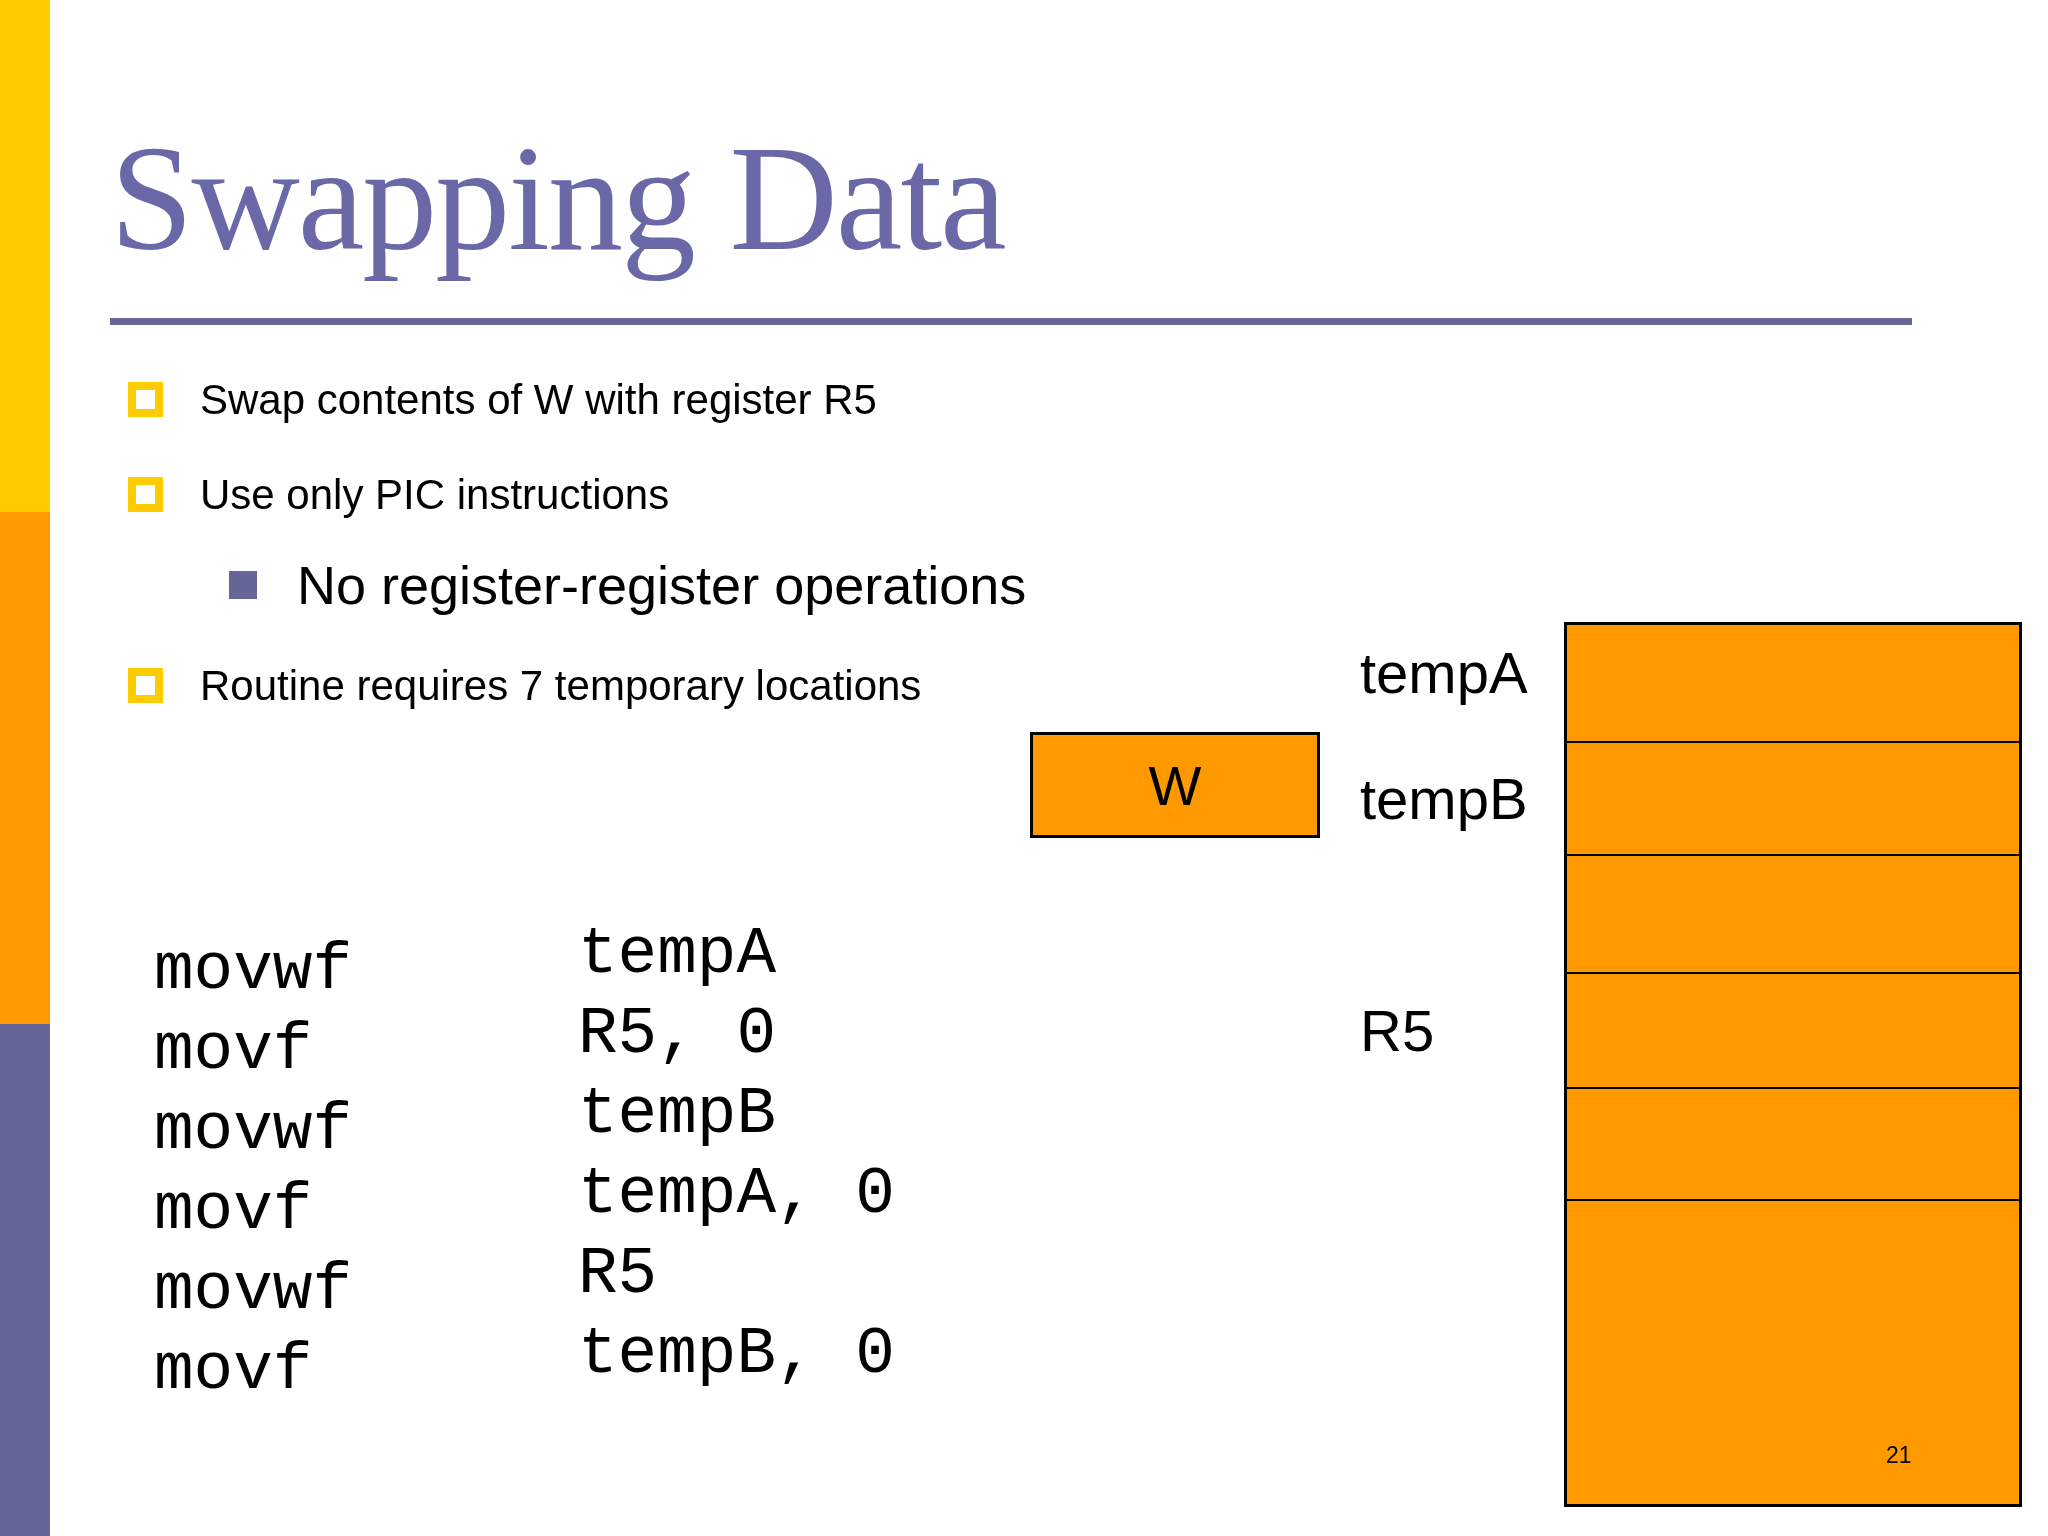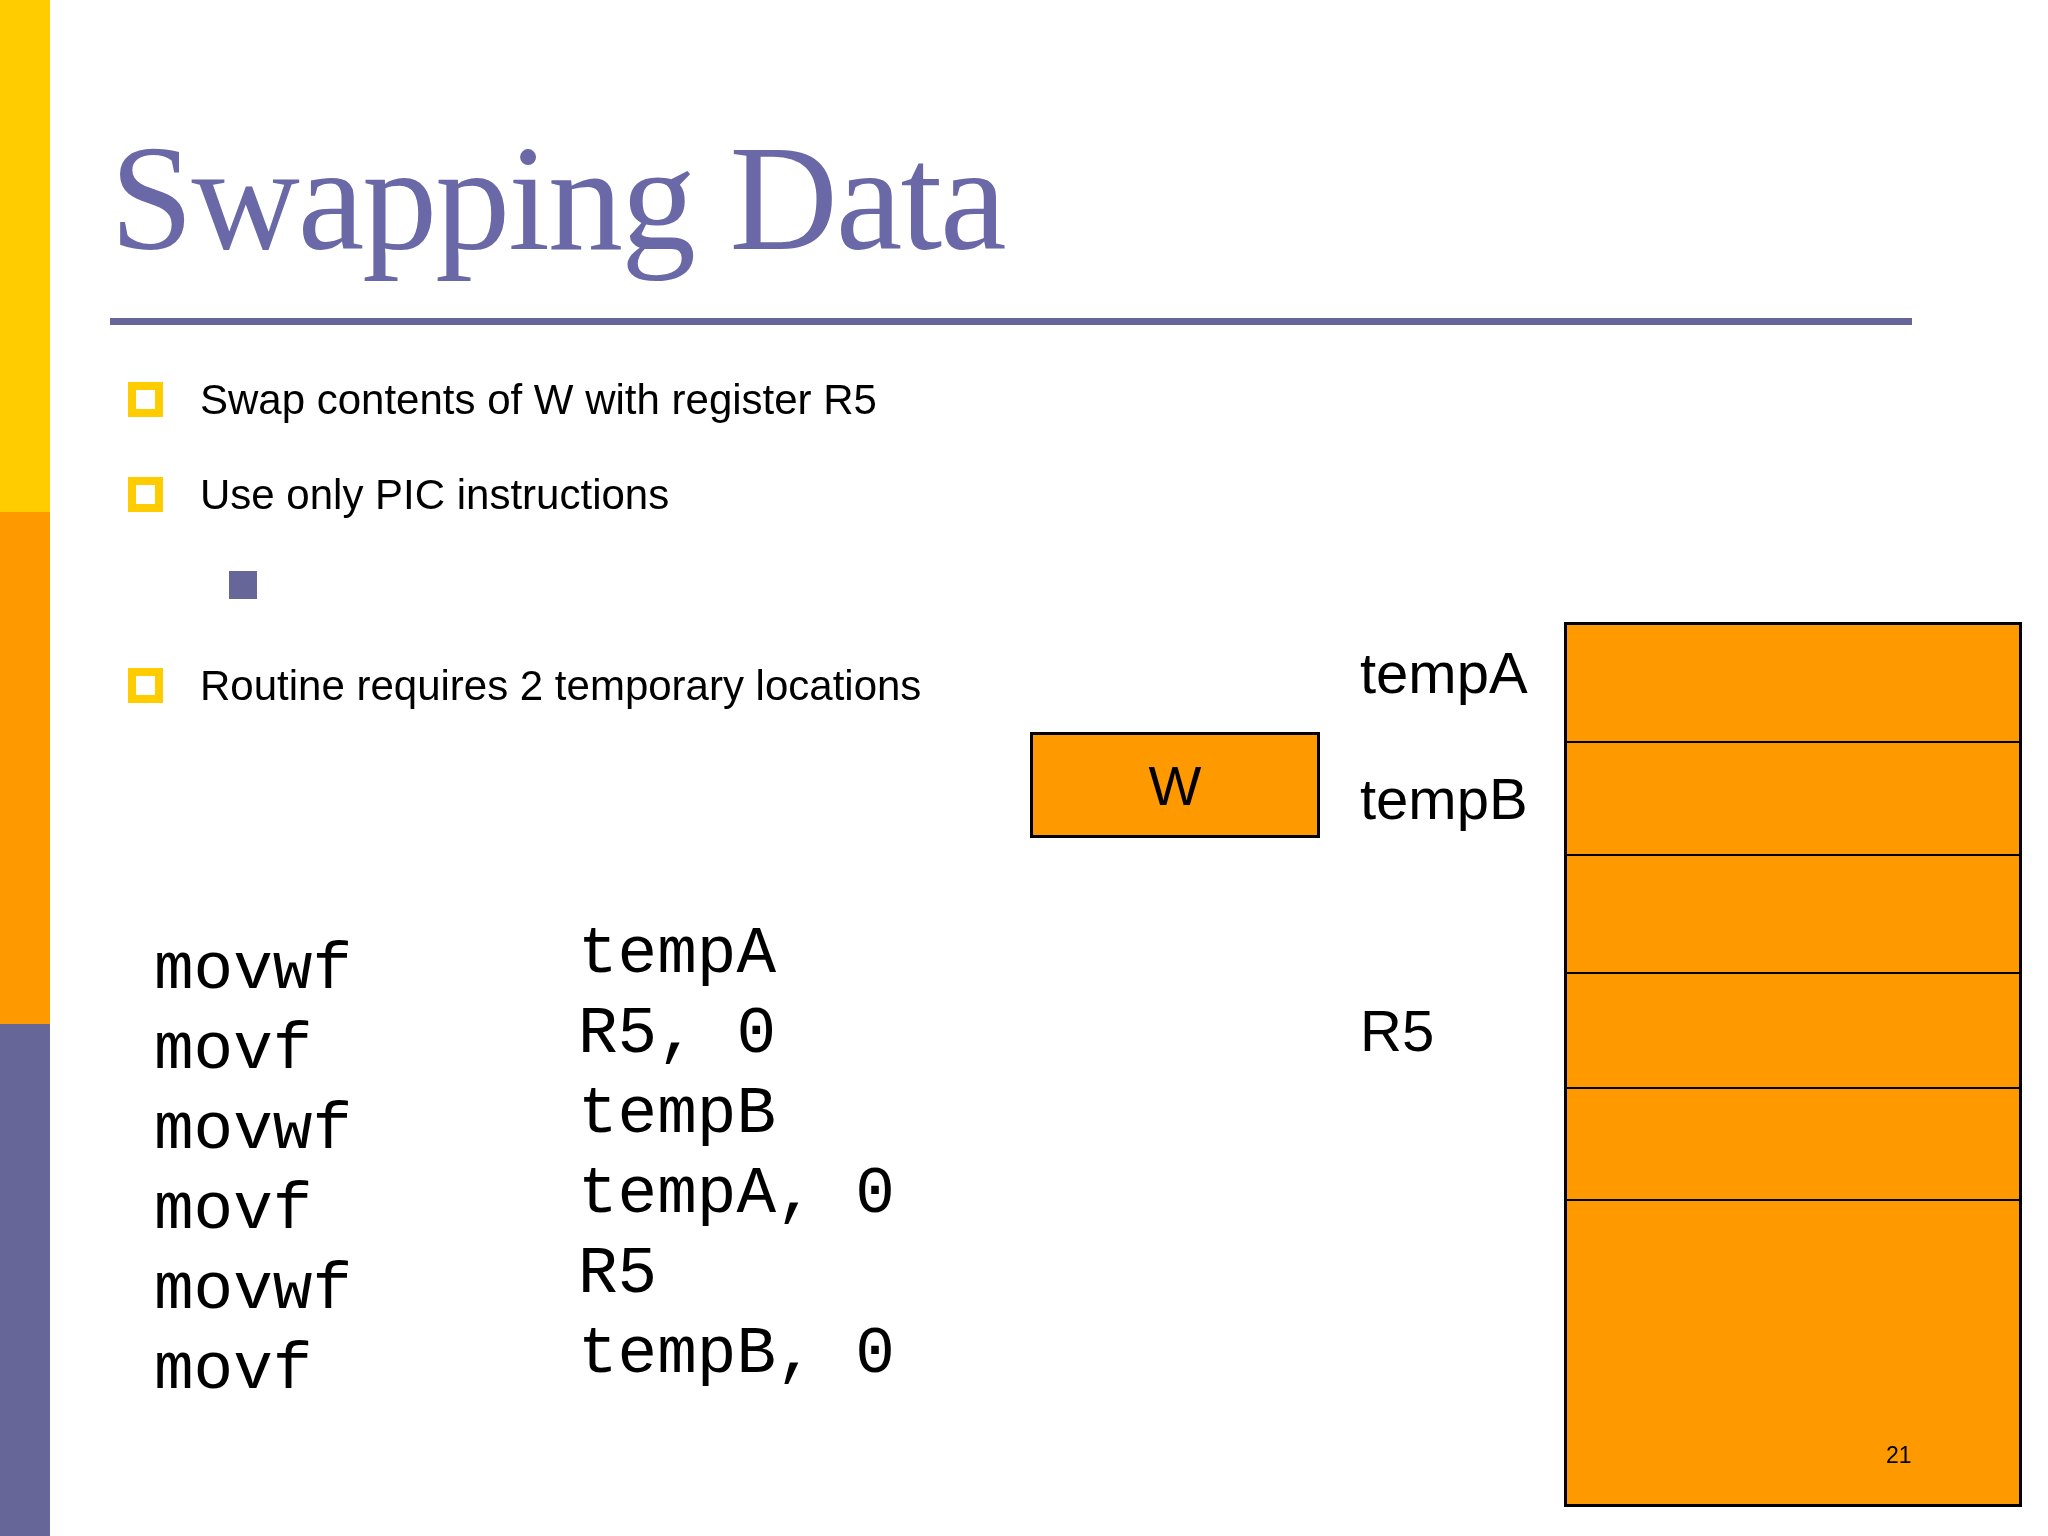--- a/index.html
+++ b/index.html
@@ -157,23 +157,24 @@
   <div class="title">Swapping Data</div>
   <div class="title-rule"></div>
 
   <span class="bullet-square-1 sq-1"></span>
   <div class="bullet-text-1 bt-1">Swap contents of W with register R5</div>
 
   <span class="bullet-square-1 sq-2"></span>
   <div class="bullet-text-1 bt-2">Use only PIC instructions</div>
 
   <span class="bullet-square-2"></span>
+  <div class="bullet-text-2">No register-register operations</div>
 
   <span class="bullet-square-1 sq-3"></span>
-  <div class="bullet-text-1 bt-3">Routine requires 2 temporary locations</div>
+  <div class="bullet-text-1 bt-3">Routine requires 7 temporary locations</div>
 
   <div class="w-box">
     <span>W</span>
   </div>
 
   <div class="regfile">
     <div class="reg-row rr-1"></div>
     <div class="reg-row rr-2"></div>
     <div class="reg-row rr-3"></div>
     <div class="reg-row rr-4"></div>

